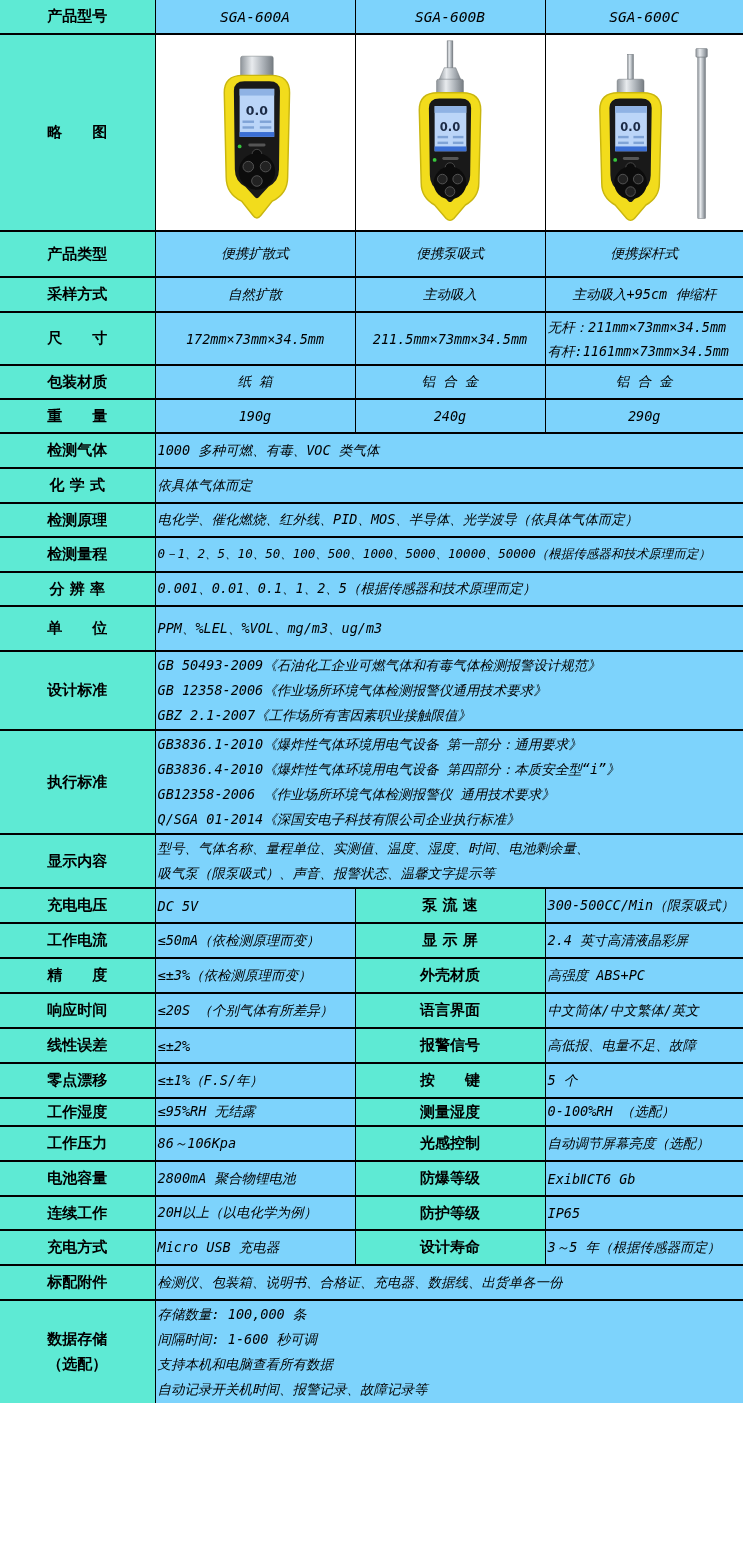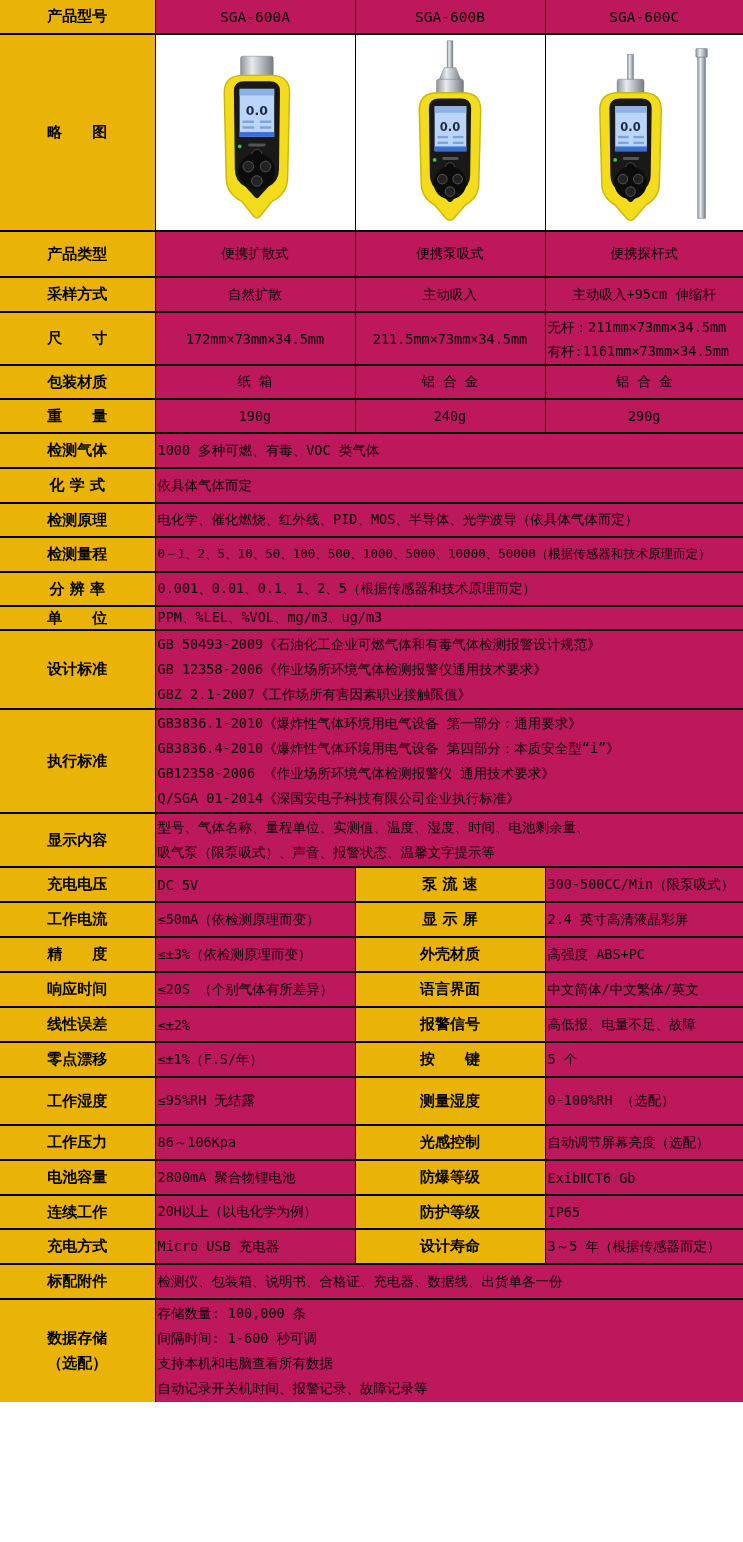--- a/index.html
+++ b/index.html
@@ -1,23 +1,23 @@
 <!DOCTYPE html>
 <html><head>
 <meta charset="utf-8">
 <style>
   html,body{margin:0;padding:0;background:#fff;}
   .sheet{width:743px;}
   table{border-collapse:collapse;border:hidden;width:743px;table-layout:fixed;}
   td{border:1px solid #000;border-top-width:2px;border-bottom-width:2px;
      overflow:hidden;vertical-align:middle;color:#000;}
-  .lbl{background:#eab308;font-weight:bold;font-size:15px;text-align:center;
+  .lbl{background:#5eead4;font-weight:bold;font-size:15px;text-align:center;
        font-family:"DejaVu Sans","Liberation Sans",sans-serif;}
-  .val{background:#be185d;font-size:13.5px;
-       font-family:"DejaVu Sans Mono","DejaVu Sans",monospace;}
+  .val{background:#7dd3fc;font-size:13.5px;
+       font-family:"DejaVu Sans Mono","DejaVu Sans",monospace;font-style:italic;}
   .ctr{text-align:center;}
   .lft{text-align:left;padding-left:2px;padding-right:6px;}
   .white{background:#ffffff;text-align:center;vertical-align:middle;margin-top:48px;}
   .mono{font-family:"DejaVu Sans Mono","Liberation Mono",monospace;font-size:14.5px;}
   .multiline div{line-height:25px;}
   .dim3 div{line-height:24px;}
   svg{display:block;margin:0 auto;}
 </style>
 </head>
 <body>
@@ -169,21 +169,21 @@
   <td class="val lft" colspan="3">电化学、催化燃烧、红外线、PID、MOS、半导体、光学波导（依具体气体而定）</td>
 </tr>
 <tr style="height:35px">
   <td class="lbl">检测量程</td>
   <td class="val lft" colspan="3" style="font-size:12.5px">0－1、2、5、10、50、100、500、1000、5000、10000、50000（根据传感器和技术原理而定）</td>
 </tr>
 <tr style="height:34px">
   <td class="lbl">分 辨 率</td>
   <td class="val lft" colspan="3">0.001、0.01、0.1、1、2、5（根据传感器和技术原理而定）</td>
 </tr>
-<tr style="height:24px">
+<tr style="height:45px">
   <td class="lbl">单　　位</td>
   <td class="val lft" colspan="3">PPM、%LEL、%VOL、mg/m3、ug/m3</td>
 </tr>
 
 <tr style="height:71px">
   <td class="lbl">设计标准</td>
   <td class="val lft multiline" colspan="3">
     <div>GB 50493-2009《石油化工企业可燃气体和有毒气体检测报警设计规范》</div>
     <div>GB 12358-2006《作业场所环境气体检测报警仪通用技术要求》</div>
     <div>GBZ 2.1-2007《工作场所有害因素职业接触限值》</div>
@@ -237,21 +237,21 @@
   <td class="val lft">≤±2%</td>
   <td class="lbl">报警信号</td>
   <td class="val lft">高低报、电量不足、故障</td>
 </tr>
 <tr style="height:35px">
   <td class="lbl">零点漂移</td>
   <td class="val lft">≤±1%（F.S/年）</td>
   <td class="lbl">按　　键</td>
   <td class="val lft">5 个</td>
 </tr>
-<tr style="height:48px">
+<tr style="height:28px">
   <td class="lbl">工作湿度</td>
   <td class="val lft">≤95%RH 无结露</td>
   <td class="lbl">测量湿度</td>
   <td class="val lft">0-100%RH （选配）</td>
 </tr>
 <tr style="height:35px">
   <td class="lbl">工作压力</td>
   <td class="val lft">86～106Kpa</td>
   <td class="lbl">光感控制</td>
   <td class="val lft">自动调节屏幕亮度（选配）</td>

